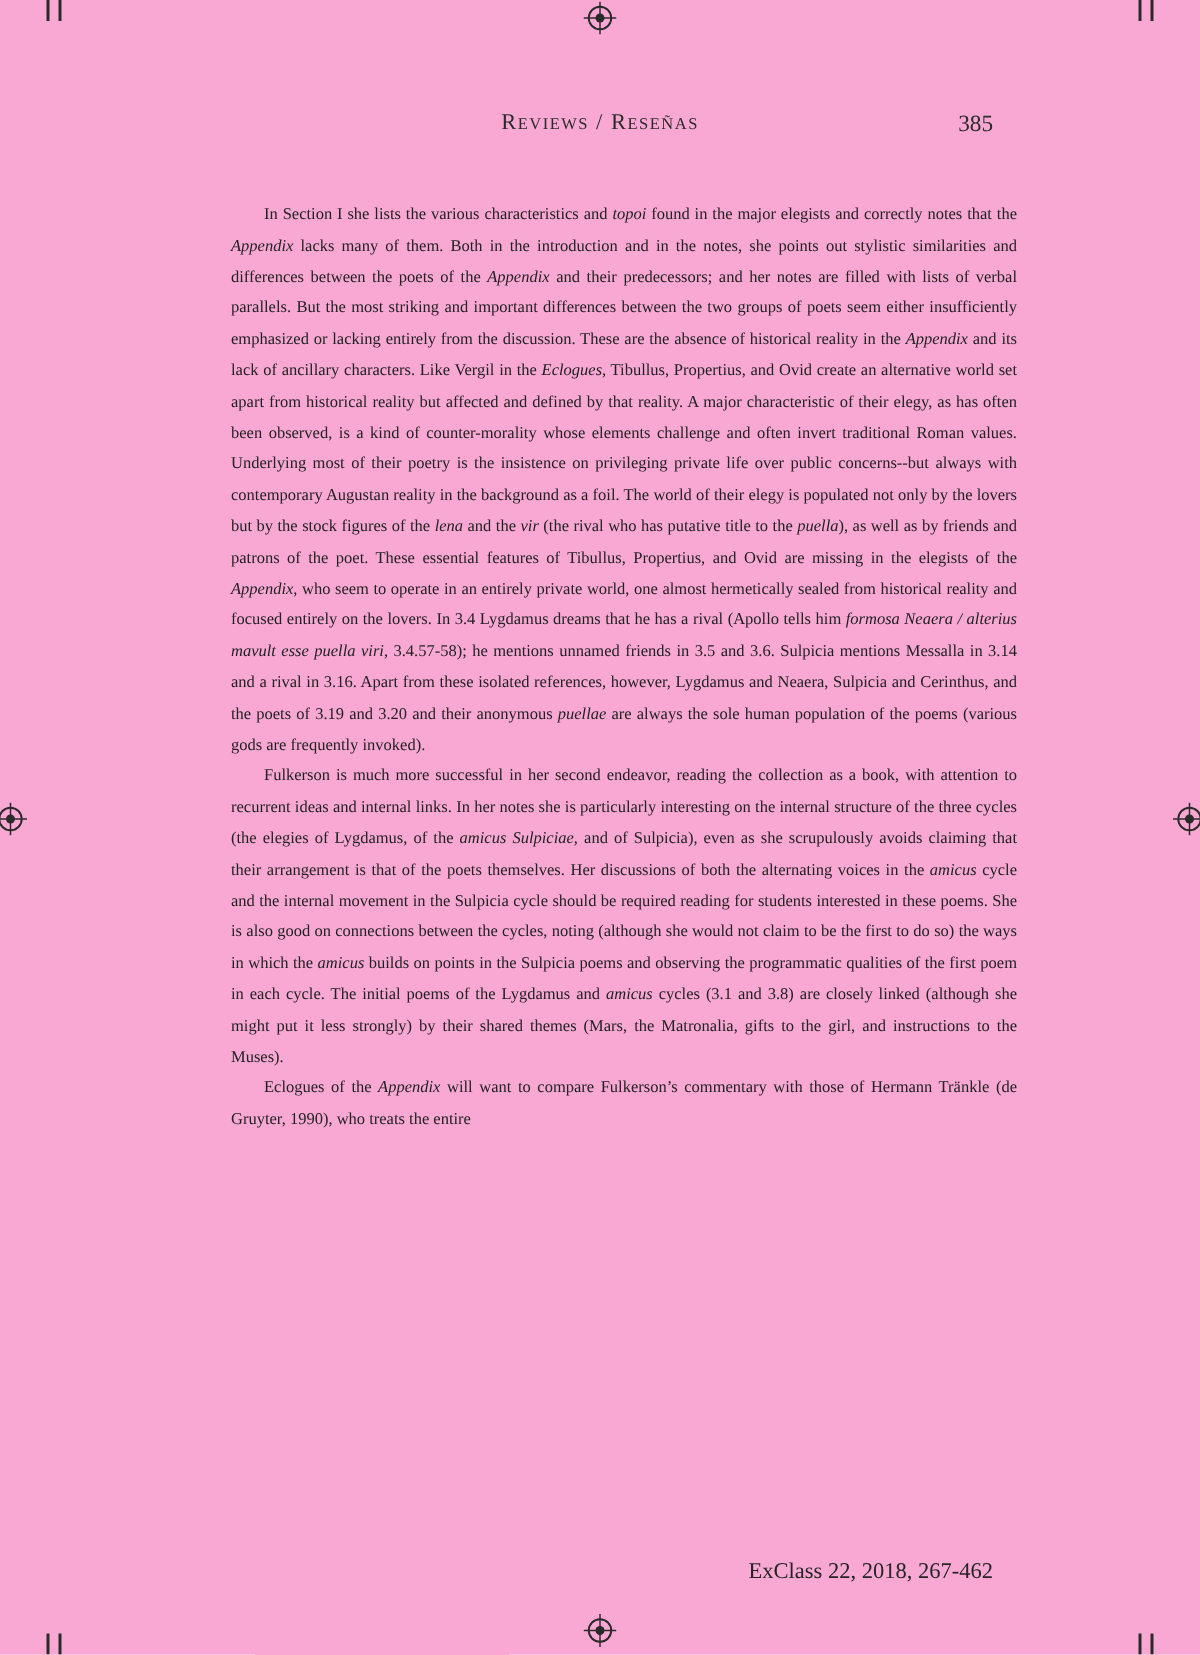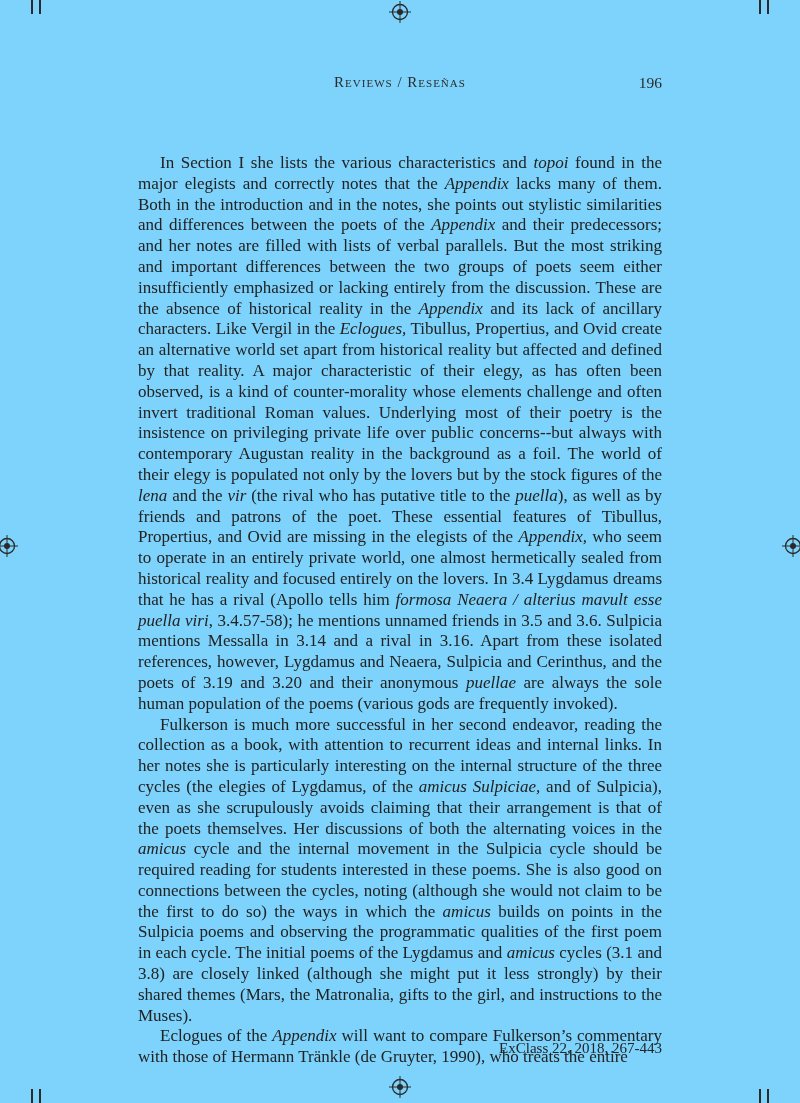--- a/index.html
+++ b/index.html
@@ -6,21 +6,21 @@
   body {
     width: 800px; height: 1103px;
     background: #f6f6f3;
     position: relative;
     overflow: hidden;
     font-family: "Liberation Serif", serif;
     color: #1f1f1f;
   }
   .page {
     position: absolute; inset: 0;
-    background: #7dd3fc;
+    background: #f9a8d4;
   }
   
   .running-head {
     position: absolute;
     left: 138px; top: 74px; width: 524px; height: 20px;
   }
   .running-head .title {
     position: absolute; left: 0; right: 0;
     text-align: center;
     font-variant: small-caps;
@@ -29,26 +29,25 @@
     color: #2b2b2b;
   }
   .running-head .pagenum {
     position: absolute; right: 0; top: 0;
     font-size: 15.5px;
     color: #2b2b2b;
   }
   
   .article {
     position: absolute;
-    left: 138px; top: 133px; width: 524px;
-    font-size: 17px;
+    left: 154px; top: 133px; width: 524px;
+    font-size: 11px;
     line-height: 20.8px;
     text-align: justify;
     color: #222;
-    margin-top: 20px;
   }
   .article p.para {
     margin: 0;
     text-indent: 22px;
   }
   .article i { font-style: italic; }
   
   .footer {
     position: absolute;
     left: 138px; top: 1040px; width: 524px;
@@ -112,26 +111,26 @@
   </svg>
   <svg class="reg-mark reg-right" viewBox="0 0 22 22">
     <line x1="11" y1="0" x2="11" y2="22" stroke="#2a2a2a" stroke-width="1"></line>
     <line x1="0" y1="11" x2="22" y2="11" stroke="#2a2a2a" stroke-width="1"></line>
     <circle cx="11" cy="11" r="7.5" fill="none" stroke="#2a2a2a" stroke-width="1.3"></circle>
     <circle cx="11" cy="11" r="3" fill="#2a2a2a"></circle>
   </svg>
 
   <div class="running-head">
     <span class="title">Reviews / Reseñas</span>
-    <span class="pagenum">196</span>
+    <span class="pagenum">385</span>
   </div>
 
   <div class="article">
       <p class="para"><span>In Section I she lists the various characteristics and </span><i>topoi</i><span> found in the major elegists and correctly notes that the </span><i>Appendix</i><span> lacks many of them. Both in the introduction and in the notes, she points out stylistic similarities and differences between the poets of the </span><i>Appendix</i><span> and their predecessors; and her notes are filled with lists of verbal parallels. But the most striking and important differences between the two groups of poets seem either insufficiently emphasized or lacking entirely from the discussion. These are the absence of historical reality in the </span><i>Appendix</i><span> and its lack of ancillary characters. Like Vergil in the </span><i>Eclogues,</i><span> Tibullus, Propertius, and Ovid create an alternative world set apart from historical reality but affected and defined by that reality. A major characteristic of their elegy, as has often been observed, is a kind of counter-morality whose elements challenge and often invert traditional Roman values. Underlying most of their poetry is the insistence on privileging private life over public concerns--but always with contemporary Augustan reality in the background as a foil. The world of their elegy is populated not only by the lovers but by the stock figures of the </span><i>lena</i><span> and the </span><i>vir</i><span> (the rival who has putative title to the </span><i>puella</i><span>), as well as by friends and patrons of the poet. These essential features of Tibullus, Propertius, and Ovid are missing in the elegists of the </span><i>Appendix,</i><span> who seem to operate in an entirely private world, one almost hermetically sealed from historical reality and focused entirely on the lovers. In 3.4 Lygdamus dreams that he has a rival (Apollo tells him </span><i>formosa Neaera / alterius mavult esse puella viri</i><span>, 3.4.57-58); he mentions unnamed friends in 3.5 and 3.6. Sulpicia mentions Messalla in 3.14 and a rival in 3.16. Apart from these isolated references, however, Lygdamus and Neaera, Sulpicia and Cerinthus, and the poets of 3.19 and 3.20 and their anonymous </span><i>puellae</i><span> are always the sole human population of the poems (various gods are frequently invoked).</span></p>
       <p class="para"><span>Fulkerson is much more successful in her second endeavor, reading the collection as a book, with attention to recurrent ideas and internal links. In her notes she is particularly interesting on the internal structure of the three cycles (the elegies of Lygdamus, of the </span><i>amicus Sulpiciae,</i><span> and of Sulpicia), even as she scrupulously avoids claiming that their arrangement is that of the poets themselves. Her discussions of both the alternating voices in the </span><i>amicus</i><span> cycle and the internal movement in the Sulpicia cycle should be required reading for students interested in these poems. She is also good on connections between the cycles, noting (although she would not claim to be the first to do so) the ways in which the </span><i>amicus</i><span> builds on points in the Sulpicia poems and observing the programmatic qualities of the first poem in each cycle. The initial poems of the Lygdamus and </span><i>amicus</i><span> cycles (3.1 and 3.8) are closely linked (although she might put it less strongly) by their shared themes (Mars, the Matronalia, gifts to the girl, and instructions to the Muses).</span></p>
       <p class="para"><span>Eclogues of the </span><i>Appendix</i><span> will want to compare Fulkerson’s commentary with those of Hermann Tränkle (de Gruyter, 1990), who treats the entire</span></p>
     </div>
 
   <div class="footer">
-    <span class="journal">ExClass</span><span> 22, 2018, 267-443</span>
+    <span class="journal">ExClass</span><span> 22, 2018, 267-462</span>
   </div>
 
 </div>
 
 </body></html>

